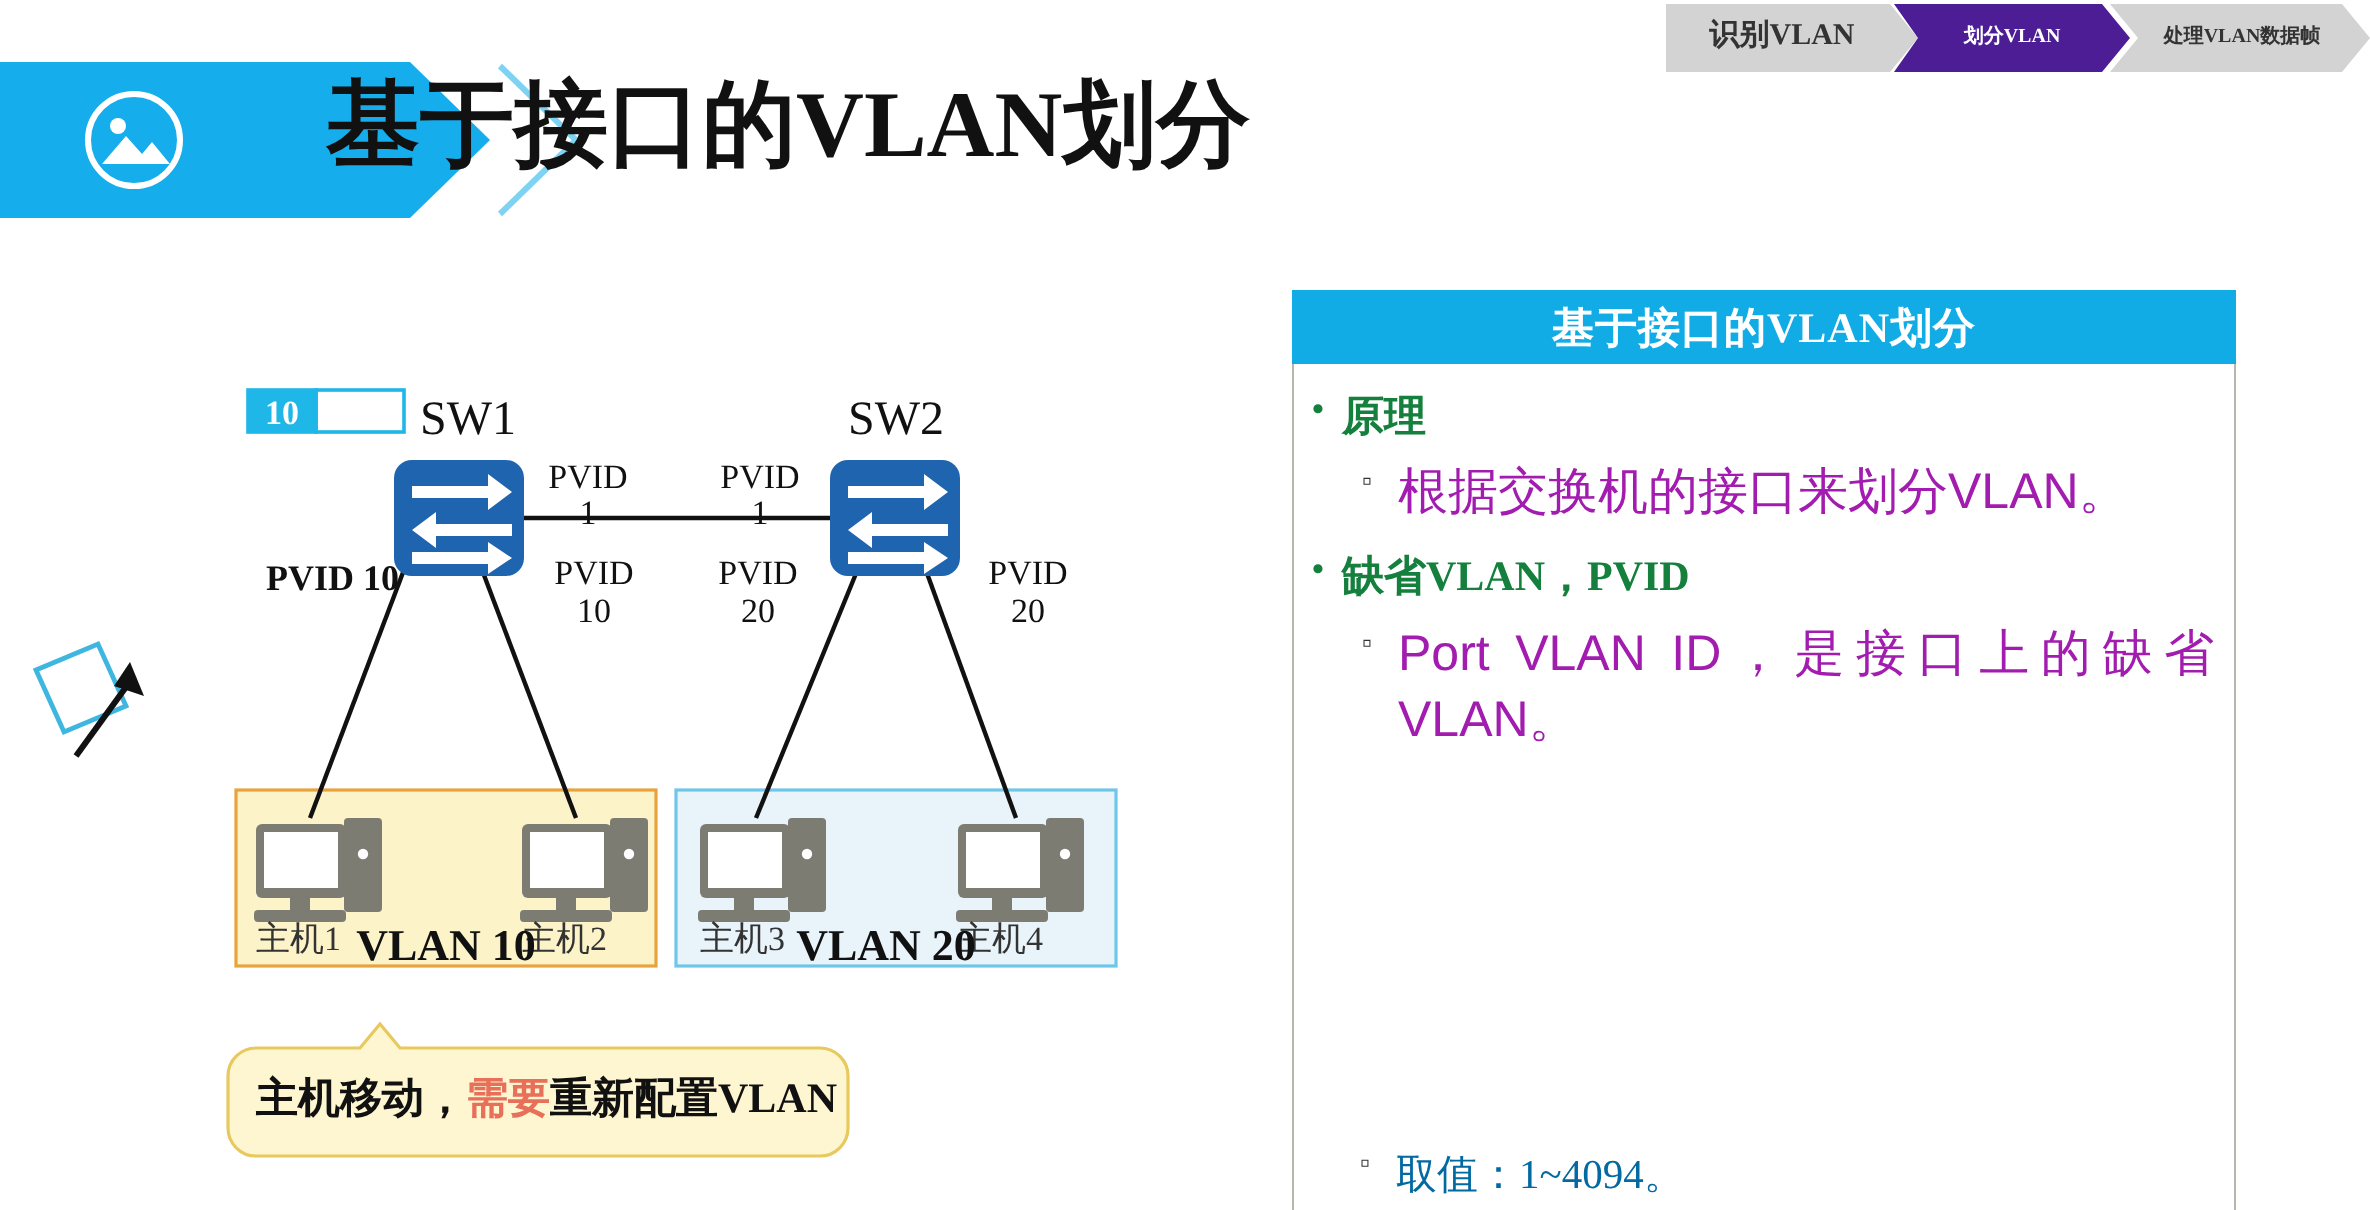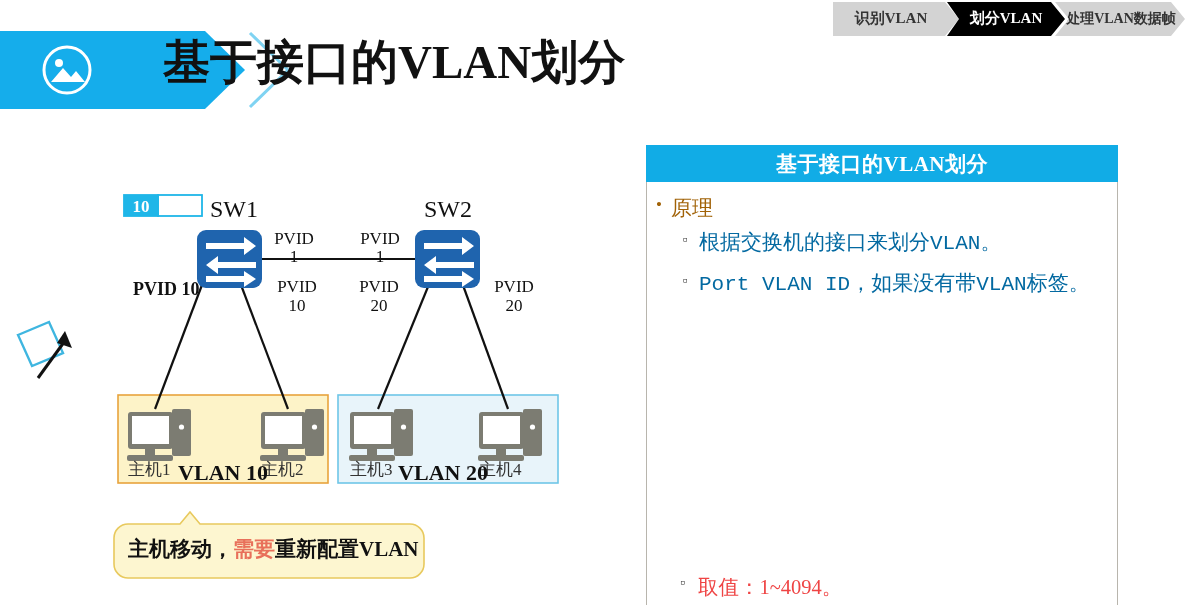--- a/index.html
+++ b/index.html
@@ -32,31 +32,31 @@
   .crumb-1 {
     left: 0px; width: 126px;
     background: #d3d3d3;
     color: #333333;
     font-size: 15px;
     clip-path: polygon(0 0, 112px 0, 126px 50%, 112px 100%, 0 100%);
     padding-right: 10px;
   }
   .crumb-2 {
     left: 114px; width: 118px;
-    background: #000000;
+    background: #4c1d95;
     color: #ffffff;
-    font-size: 15px;
+    font-size: 10px;
     clip-path: polygon(0 0, 104px 0, 118px 50%, 104px 100%, 0 100%, 12px 50%);
     padding-left: 8px; padding-right: 8px; font-family: Liberation Serif, serif;
   }
   .crumb-3 {
     left: 222px; width: 130px;
     background: #d3d3d3;
     color: #333333;
-    font-size: 14px;
+    font-size: 10px;
     clip-path: polygon(0 0, 116px 0, 130px 50%, 116px 100%, 0 100%, 14px 50%);
     padding-left: 10px; padding-right: 8px;
   }
 
   
   #title-banner {
     position: absolute;
     left: 0; top: 31px;
     width: 303px; height: 78px;
   }
@@ -117,38 +117,38 @@
     border-top: none;
     background: #ffffff;
     height: 428px;
     box-sizing: border-box;
     padding: 14px 10px 0 8px;
     border-radius: 0 0 4px 4px;
     overflow: visible;
   }
   .lvl1 {
     font-family: "Liberation Serif", serif;
-    font-weight: normal;
+    font-weight: bold;
     font-size: 21px;
-    color: #a16207;
+    color: #15803d;
     margin: 0 0 9px 0;
     padding-left: 16px;
     position: relative;
     line-height: 1.2;
   }
   .lvl1::before {
     content: "\2022";
     position: absolute;
     left: 1px; top: -1px;
     font-size: 17px;
   }
   .lvl2 {
-    font-family: Liberation Mono, monospace;
-    font-size: 21px;
-    color: #0369a1;
+    font-family: Liberation Sans, sans-serif;
+    font-size: 25px;
+    color: #a21caf;
     margin: 0 0 13px 0;
     padding-left: 44px;
     position: relative;
     line-height: 1.33;
     text-align: justify;
   }
   .lvl2::before {
     content: "\25AB";
     position: absolute;
     left: 26px; top: 1px;
@@ -162,21 +162,21 @@
   }
   .lvl2.tight-spaced {
     letter-spacing: 0.6px;
   }
   #overflow-item {
     position: absolute;
     left: 646px; top: 573px;
     width: 472px;
     font-family: "Liberation Serif", serif;
     font-size: 20.5px;
-    color: #ef4444;
+    color: #0369a1;
     padding-left: 52px;
     box-sizing: border-box;
   }
   #overflow-item::before {
     content: "\25AB";
     position: absolute;
     left: 34px; top: 2px;
     font-size: 14px;
     color: #333333;
   }
@@ -347,19 +347,20 @@
 <div id="info-panel">
   <div id="panel-header">基于接口的VLAN划分</div>
   <div id="panel-body">
 
     <div class="lvl1">原理</div>
 
     <div class="lvl2">根据交换机的接口来划分VLAN。</div>
 
 
 
-
-    <div class="lvl2">Port VLAN ID，如果没有带VLAN标签。</div>
+    <div class="lvl1">缺省VLAN，PVID</div>
+
+    <div class="lvl2">Port VLAN ID，是接口上的缺省VLAN。</div>
 
   </div>
 </div>
 
 <div id="overflow-item">取值：1~4094。</div>
 
 </body></html>

